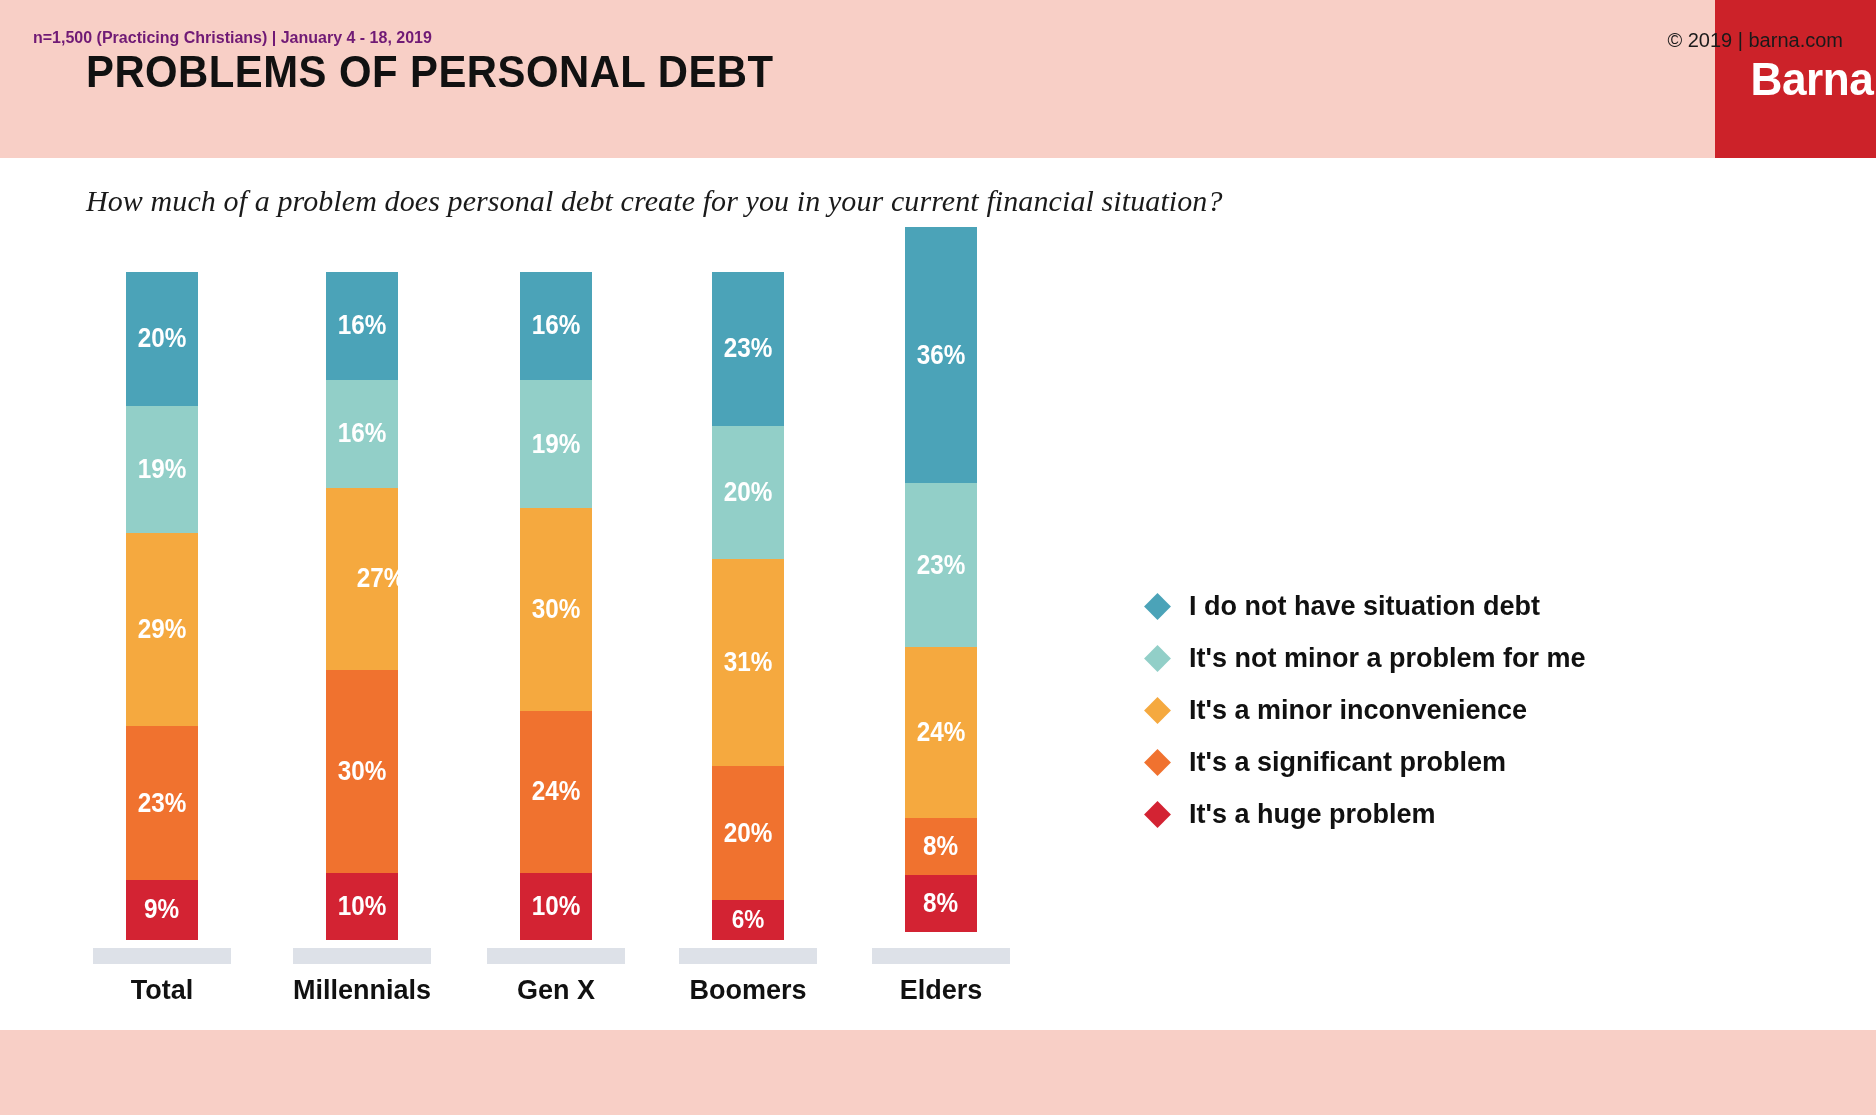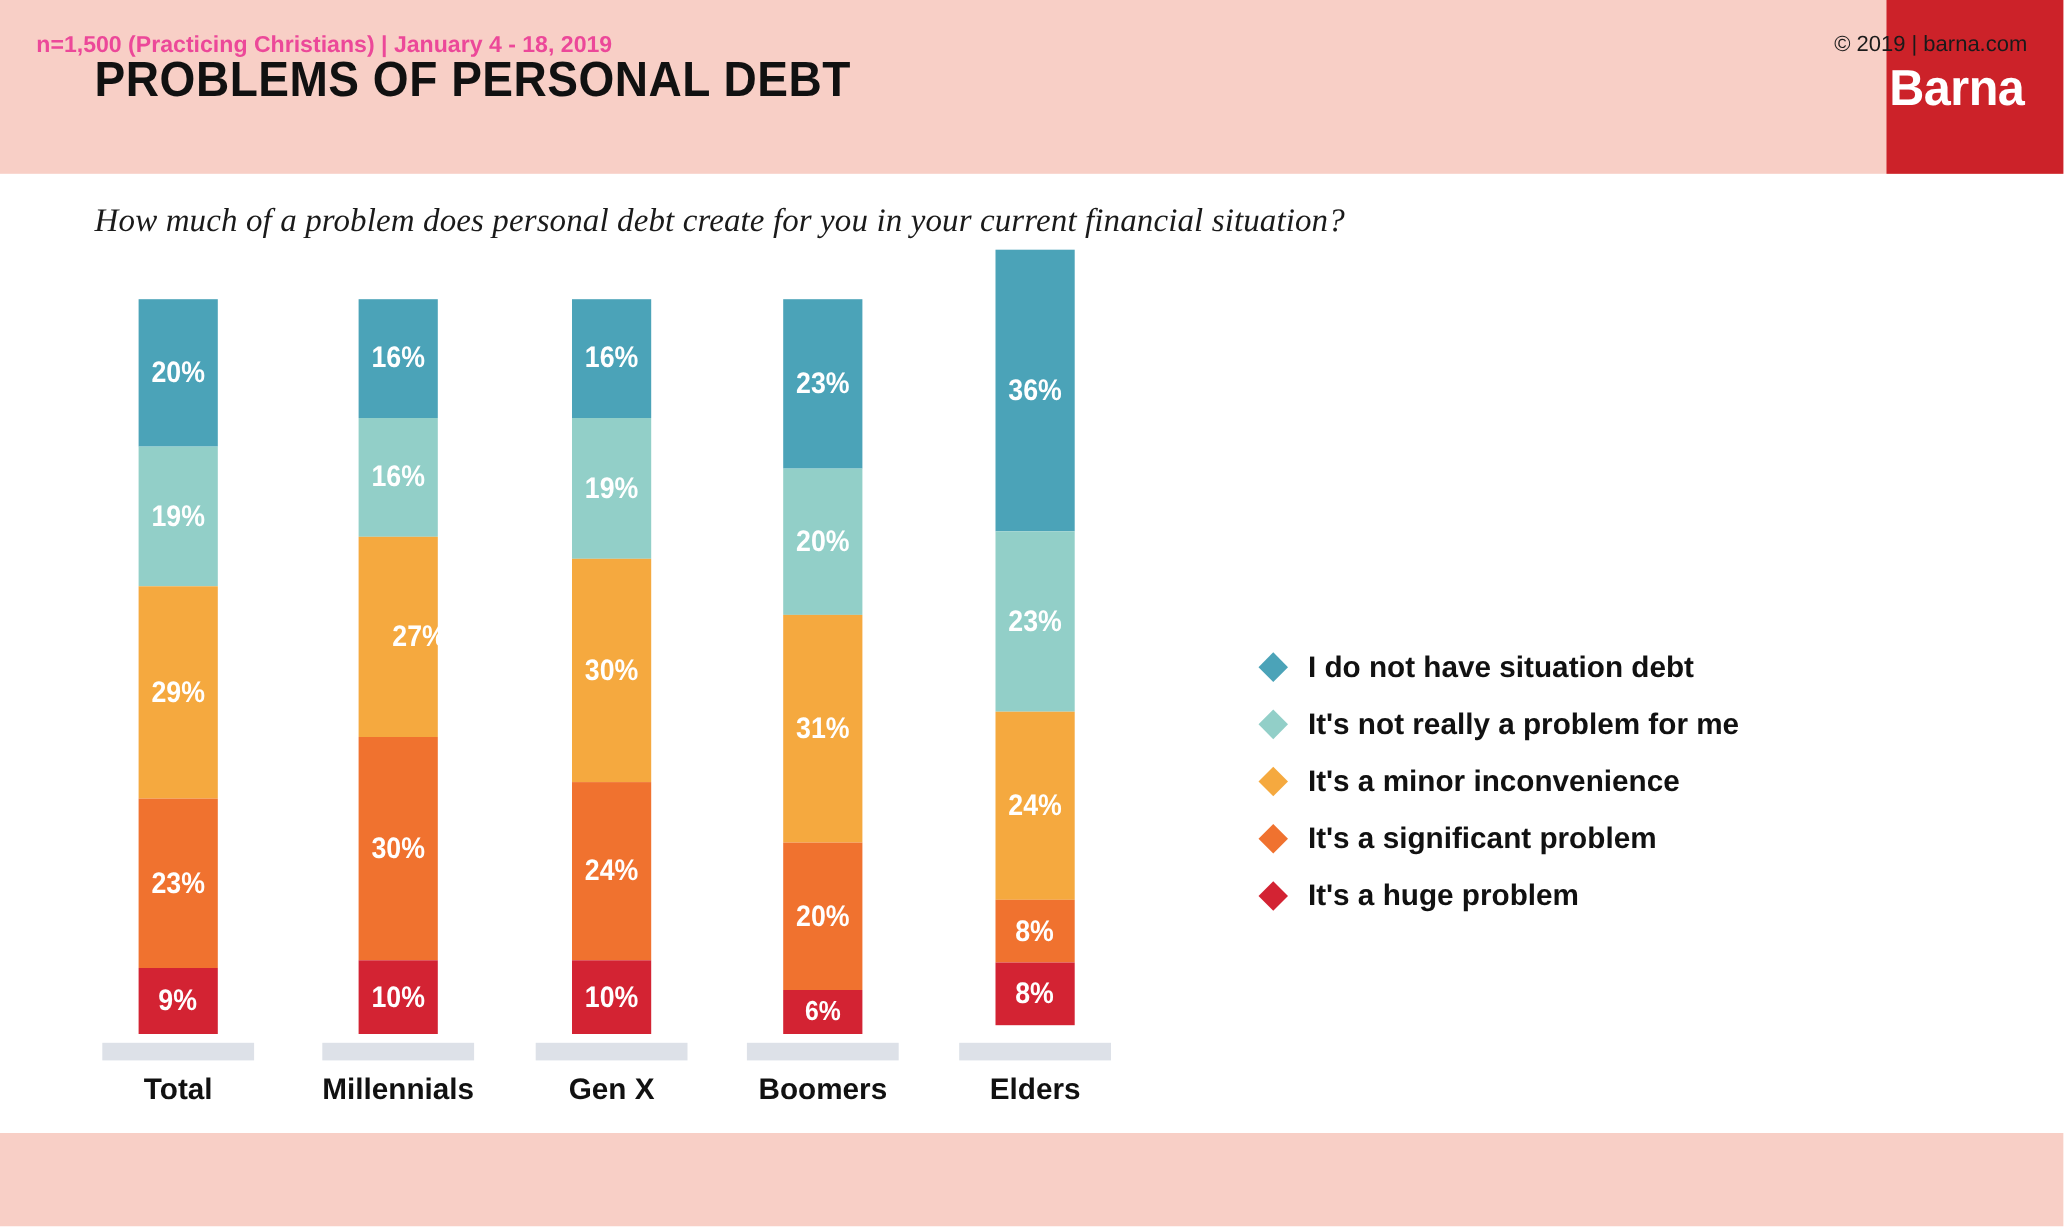--- a/index.html
+++ b/index.html
@@ -24,21 +24,21 @@
     font-size:45px;
     letter-spacing:0.5px;
     color:#111111;
     transform:scaleX(0.93);
     transform-origin:left center;
     white-space:nowrap;
   }
   .logo-block{
     position:absolute;right:0;top:0;width:161px;height:158px;
     background:#CC2229;
-    display:flex;align-items:center;justify-content:flex-start;
+    display:flex;align-items:center;justify-content:flex-end;
   }
   .logo-text{
     color:#ffffff;font-weight:bold;font-size:46px;
     letter-spacing:-0.5px;
     transform:scaleX(0.96);
     font-family:"Liberation Sans",sans-serif;
   }
 
   
   .subtitle{
@@ -98,21 +98,21 @@
     white-space:nowrap;
   }
 
   
   .footer-band{
     position:absolute;left:0;bottom:0;width:1876px;height:85px;
     background:#F8CFC6;
   }
   .footer-left{
     position:absolute;left:33px;top:29px;
-    font-size:21px;color:#ec4899;font-weight:bold;
+    font-size:16px;color:#701a75;font-weight:bold;
     font-family:"Liberation Sans",sans-serif;
   }
   .footer-right{
     position:absolute;right:33px;top:29px;
     font-size:20px;color:#1a1a1a;
     font-family:"Liberation Sans",sans-serif;
   }
 </style>
 </head>
 <body>
@@ -225,21 +225,21 @@
       <div class="cat-label" style="left: 801px; width: 280px; top: 975px;">Elders</div>
     </div>
 
   <div id="legend">
       <div class="legend-row">
         <span class="legend-diamond" style="background: rgb(75, 163, 184);"></span>
         <span class="legend-label">I do not have situation debt</span>
       </div>
       <div class="legend-row">
         <span class="legend-diamond" style="background: rgb(146, 207, 200);"></span>
-        <span class="legend-label">It's not really a problem for me</span>
+        <span class="legend-label">It's not minor a problem for me</span>
       </div>
       <div class="legend-row">
         <span class="legend-diamond" style="background: rgb(245, 169, 63);"></span>
         <span class="legend-label">It's a minor inconvenience</span>
       </div>
       <div class="legend-row">
         <span class="legend-diamond" style="background: rgb(240, 114, 47);"></span>
         <span class="legend-label">It's a significant problem</span>
       </div>
       <div class="legend-row">

